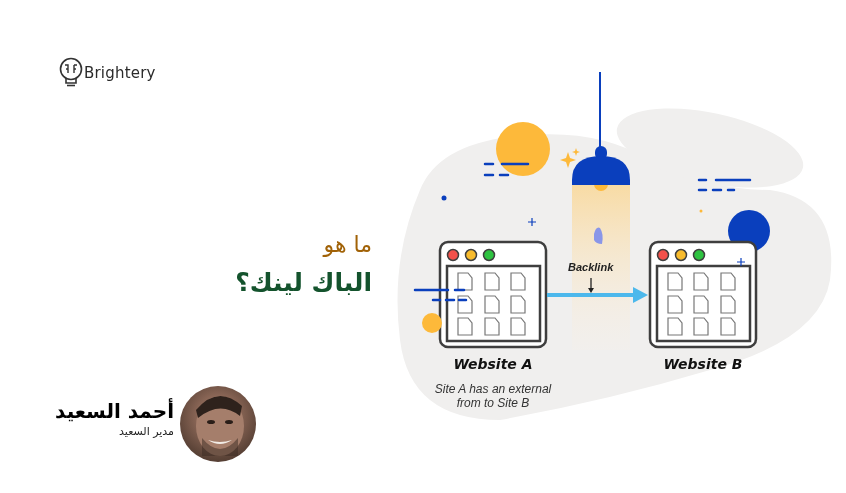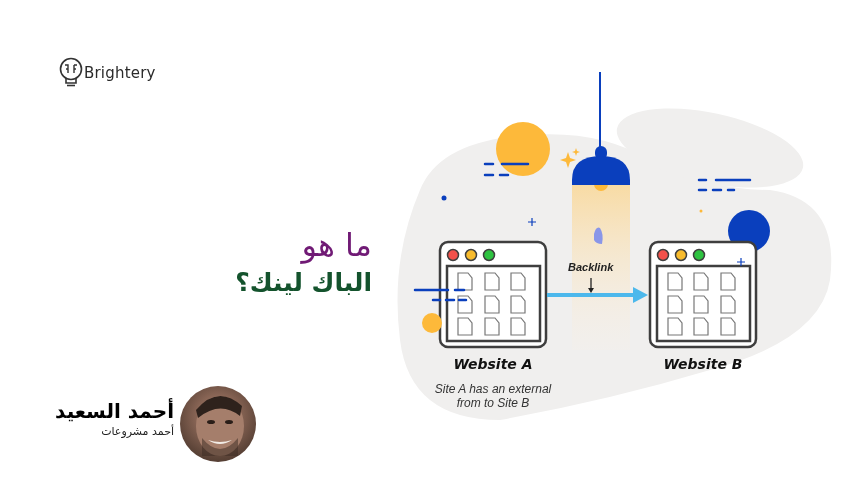--- a/index.html
+++ b/index.html
@@ -6,21 +6,21 @@
   html, body { width: 846px; height: 493px; background: #ffffff; overflow: hidden; }
   body { position: relative; font-family: "DejaVu Sans", sans-serif; color: #111; }
   .abs { position: absolute; }
 
   
   .logo { left: 58px; top: 56px; height: 34px; display: flex; align-items: center; }
   .logo-text { font-family: "DejaVu Sans", sans-serif; font-size: 15px; color: #2a2a2a; letter-spacing: 0.2px; }
 
   
   .title { right: 474px; top: 226px; text-align: right; direction: rtl; }
-  .title-line1 { font-size: 32px; font-weight: 400; line-height: 38px; color: #701a75; }
+  .title-line1 { font-size: 22px; font-weight: 400; line-height: 38px; color: #a16207; }
   .title-line2 { font-size: 25px; font-weight: 700; line-height: 38px; color: #14532d; }
 
   
   .author { right: 672px; top: 398px; text-align: right; direction: rtl; }
   .author-name { font-size: 20px; font-weight: 700; color: #000; line-height: 26px; }
   .author-role { font-size: 11px; color: #222; line-height: 15px; }
   .avatar { left: 180px; top: 386px; width: 76px; height: 76px; border-radius: 50%;
             background: radial-gradient(circle at 50% 40%, #b08a78 0%, #8a6656 35%, #5c4438 70%, #3c2c24 100%); overflow: hidden; }
 
   
@@ -42,21 +42,21 @@
   <span class="logo-text">Brightery</span>
 </div>
 
 <div class="abs title">
   <div class="title-line1">ما هو</div>
   <div class="title-line2">الباك لينك؟</div>
 </div>
 
 <div class="abs author">
   <div class="author-name">أحمد السعيد</div>
-  <div class="author-role">أحمد مشروعات</div>
+  <div class="author-role">مدير السعيد</div>
 </div>
 <div class="abs avatar">
   <svg width="76" height="76" viewBox="0 0 76 76">
     <ellipse cx="40" cy="40" rx="24" ry="30" fill="#a57e6b"></ellipse>
     <path d="M16 24 Q38 -2 62 20 L60 30 Q40 14 18 32 Z" fill="#2e221c"></path>
     <ellipse cx="31" cy="36" rx="4" ry="2" fill="#2a1e18"></ellipse>
     <ellipse cx="49" cy="36" rx="4" ry="2" fill="#2a1e18"></ellipse>
     <path d="M28 54 Q40 62 52 54 Q40 58 28 54 Z" fill="#f2ece6"></path>
     <path d="M22 52 Q40 74 58 52 L58 70 L22 70 Z" fill="#3a2a22" opacity="0.5"></path>
   </svg>

